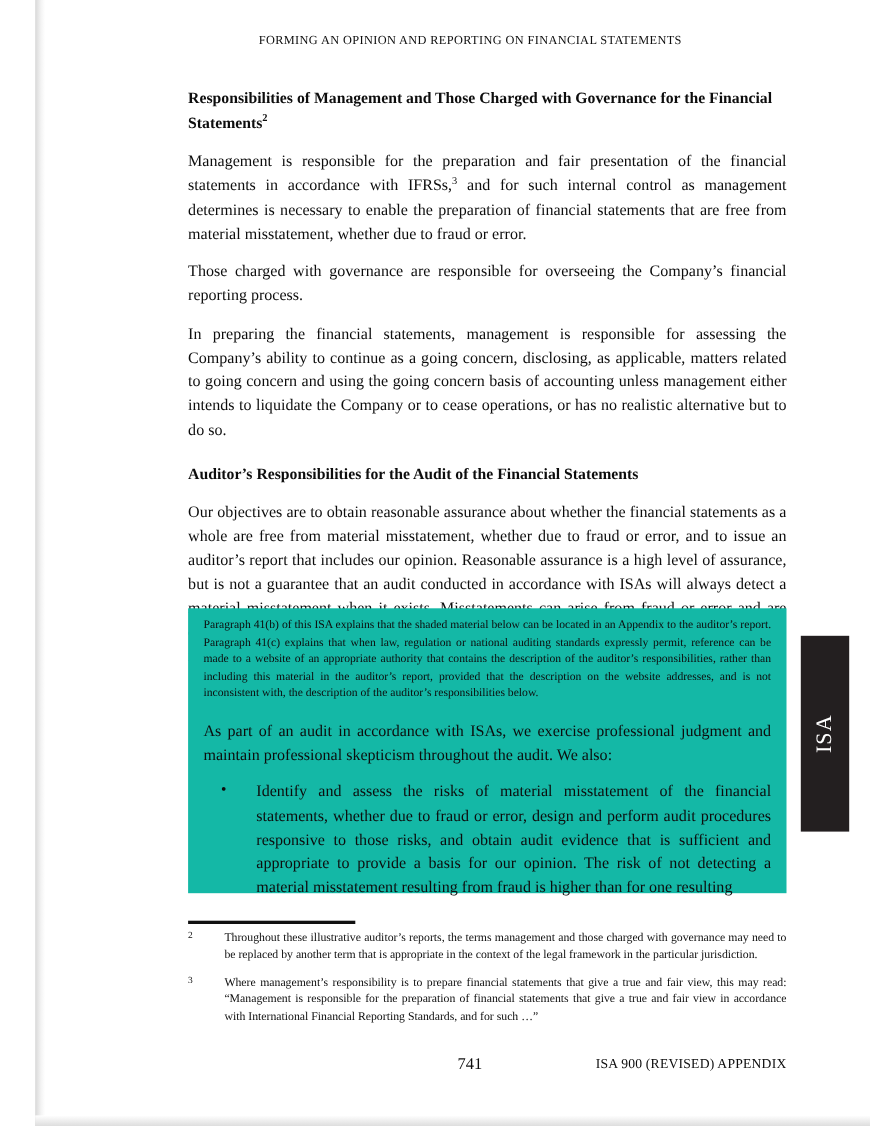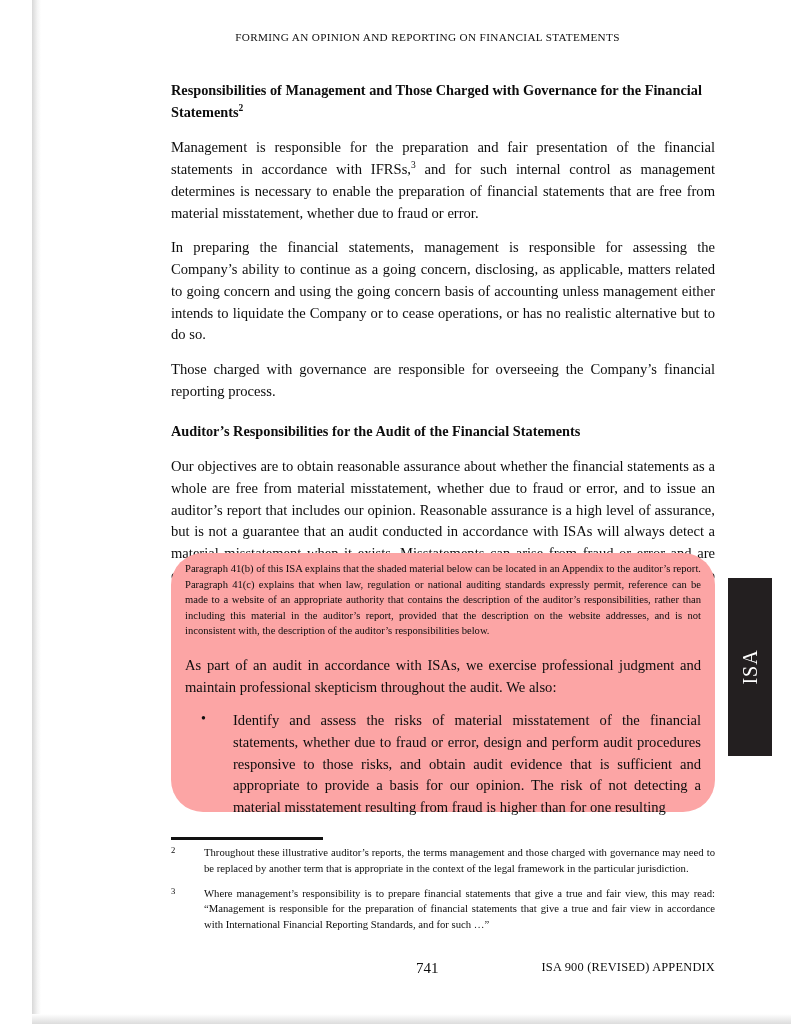--- a/index.html
+++ b/index.html
@@ -83,24 +83,23 @@
     line-height: 0;
   }
 
   
   .shaded-block {
     position: absolute;
     left: 139px;
     top: 553px;
     width: 544px;
     height: 259px;
-    background: #fca5a5;
+    background: #14b8a6;
     box-sizing: border-box;
     padding: 8px 14px 0 14px;
-    border-radius: 32px;
   }
   .shaded-note {
     font-size: 10.6px;
     line-height: 1.47;
     text-align: justify;
     margin: 0 0 16px 0;
   }
   .shaded-lead {
     font-size: 14.6px;
     line-height: 1.49;
@@ -208,23 +207,23 @@
   <div class="scan-edge-bottom"></div>
 
   <div class="running-head">FORMING AN OPINION AND REPORTING ON FINANCIAL STATEMENTS</div>
 
   <div class="content">
 
     <h2 class="section-heading"><span>Responsibilities of Management and Those Charged with Governance for the Financial Statements</span><sup class="fn-ref">2</sup></h2>
 
     <p class="body-par"><span>Management is responsible for the preparation and fair presentation of the financial statements in accordance with IFRSs,</span><sup class="fn-ref">3</sup><span> and for such internal control as management determines is necessary to enable the preparation of financial statements that are free from material misstatement, whether due to fraud or error.</span></p>
 
+    <p class="body-par">Those charged with governance are responsible for overseeing the Company’s financial reporting process.</p>
+
     <p class="body-par">In preparing the financial statements, management is responsible for assessing the Company’s ability to continue as a going concern, disclosing, as applicable, matters related to going concern and using the going concern basis of accounting unless management either intends to liquidate the Company or to cease operations, or has no realistic alternative but to do so.</p>
-
-    <p class="body-par">Those charged with governance are responsible for overseeing the Company’s financial reporting process.</p>
 
     <h2 class="section-heading tight">Auditor’s Responsibilities for the Audit of the Financial Statements</h2>
 
     <p class="body-par">Our objectives are to obtain reasonable assurance about whether the financial statements as a whole are free from material misstatement, whether due to fraud or error, and to issue an auditor’s report that includes our opinion. Reasonable assurance is a high level of assurance, but is not a guarantee that an audit conducted in accordance with ISAs will always detect a material misstatement when it exists. Misstatements can arise from fraud or error and are considered material if, individually or in the aggregate, they could reasonably be expected to influence the economic decisions of users taken on the basis of these financial statements.</p>
 
   </div>
 
   <div class="shaded-block">
     <p class="shaded-note">Paragraph 41(b) of this ISA explains that the shaded material below can be located in an Appendix to the auditor’s report. Paragraph 41(c) explains that when law, regulation or national auditing standards expressly permit, reference can be made to a website of an appropriate authority that contains the description of the auditor’s responsibilities, rather than including this material in the auditor’s report, provided that the description on the website addresses, and is not inconsistent with, the description of the auditor’s responsibilities below.</p>
     <p class="shaded-lead">As part of an audit in accordance with ISAs, we exercise professional judgment and maintain professional skepticism throughout the audit. We also:</p>

